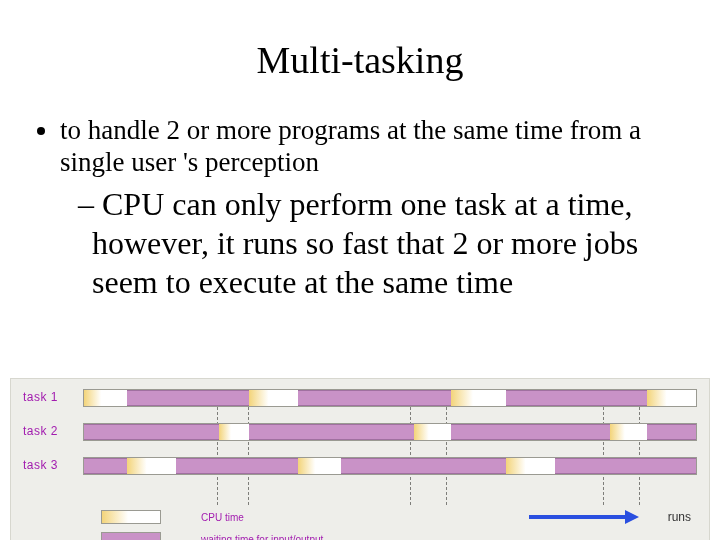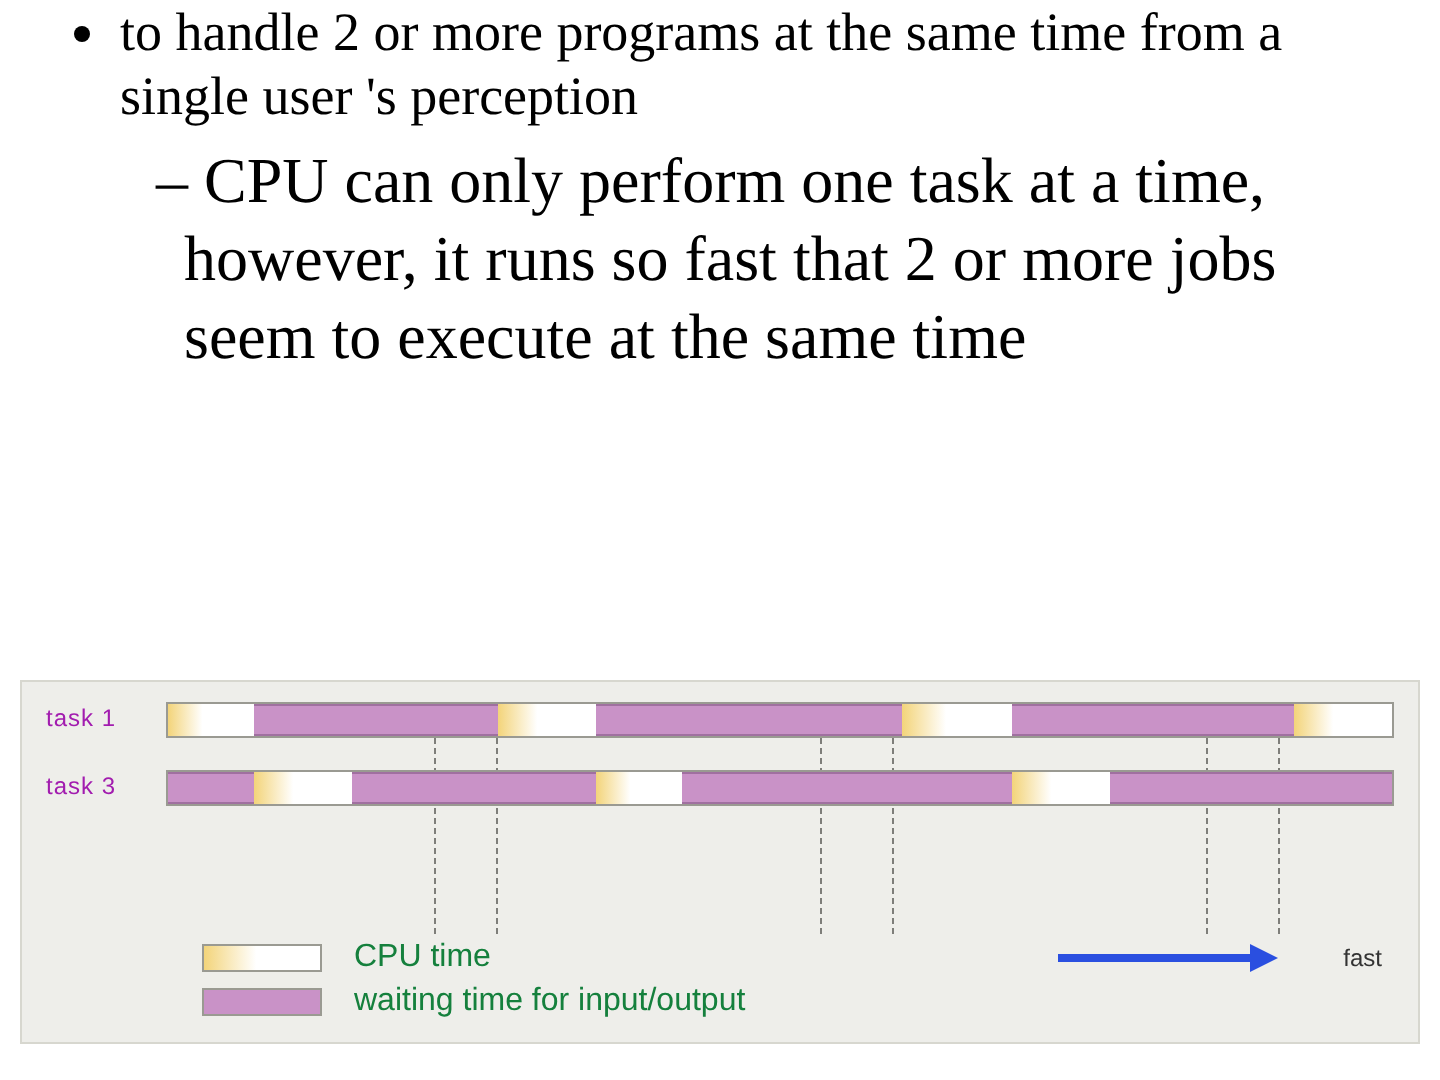--- a/index.html
+++ b/index.html
@@ -121,22 +121,23 @@
 
   .legend {
     position: relative;
     height: 50px;
     margin: 2px 0 0 90px;
   }
   .legend-row {
     display: flex;
     align-items: center;
     height: 22px;
-    font-size: 16px;
-    color: #15803d;
+    font-size: 10px;
+    color: #a21caf;
+    gap: 24px;
   }
   .swatch {
     width: 60px;
     height: 14px;
     border: 1px solid #9a9a92;
     margin-right: 16px;
     box-sizing: border-box;
   }
   .swatch.cpu {
     background: linear-gradient(to right, #f3d47a 0%, #fff 45%, #fff 100%);
@@ -170,20 +171,21 @@
     top: 4px;
     font-size: 12px;
     color: #333;
   }
 </style>
 </head>
 <body>
 
 <div class="slide">
 
+  <h1 class="title">Multi-tasking</h1>
 
   <ul class="level1">
     <li>
       <span>to handle 2 or more programs at the same time from a single user 's perception</span>
       <ul class="level2">
         <li>CPU can only perform one task at a time, however, it runs so fast that 2 or more jobs seem to execute at the same time</li>
       </ul>
     </li>
   </ul>
 
@@ -205,20 +207,32 @@
             <div class="seg cpu" style="left: 0%; width: 7%;"></div>
             <div class="seg wait" style="left: 7%; width: 20%;"></div>
             <div class="seg cpu" style="left: 27%; width: 8%;"></div>
             <div class="seg wait" style="left: 35%; width: 25%;"></div>
             <div class="seg cpu" style="left: 60%; width: 9%;"></div>
             <div class="seg wait" style="left: 69%; width: 23%;"></div>
             <div class="seg cpu" style="left: 92%; width: 8%;"></div>
           </div>
       </div>
       <div class="row">
+        <div class="row-label">task 2</div>
+        <div class="bar" id="bar1">
+            <div class="seg wait" style="left: 0%; width: 22%;"></div>
+            <div class="seg cpu" style="left: 22%; width: 5%;"></div>
+            <div class="seg wait" style="left: 27%; width: 27%;"></div>
+            <div class="seg cpu" style="left: 54%; width: 6%;"></div>
+            <div class="seg wait" style="left: 60%; width: 26%;"></div>
+            <div class="seg cpu" style="left: 86%; width: 6%;"></div>
+            <div class="seg wait" style="left: 92%; width: 8%;"></div>
+          </div>
+      </div>
+      <div class="row">
         <div class="row-label">task 3</div>
         <div class="bar" id="bar2">
             <div class="seg wait" style="left: 0%; width: 7%;"></div>
             <div class="seg cpu" style="left: 7%; width: 8%;"></div>
             <div class="seg wait" style="left: 15%; width: 20%;"></div>
             <div class="seg cpu" style="left: 35%; width: 7%;"></div>
             <div class="seg wait" style="left: 42%; width: 27%;"></div>
             <div class="seg cpu" style="left: 69%; width: 8%;"></div>
             <div class="seg wait" style="left: 77%; width: 23%;"></div>
           </div>
@@ -231,17 +245,17 @@
         <span>CPU time</span>
       </div>
       <div class="legend-row">
         <div class="swatch wait"></div>
         <span>waiting time for input/output</span>
       </div>
       <div class="arrow">
         <div class="shaft"></div>
           <div class="head"></div>
       </div>
-      <div class="axis-label">fast</div>
+      <div class="axis-label">runs</div>
     </div>
   </div>
 
 </div>
 
 </body></html>

